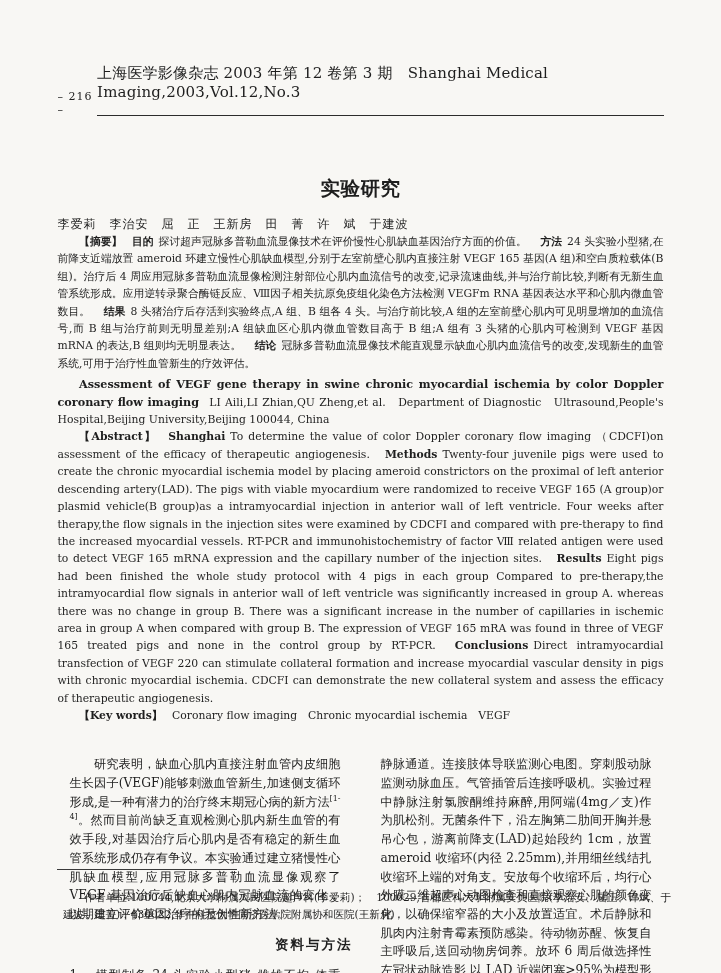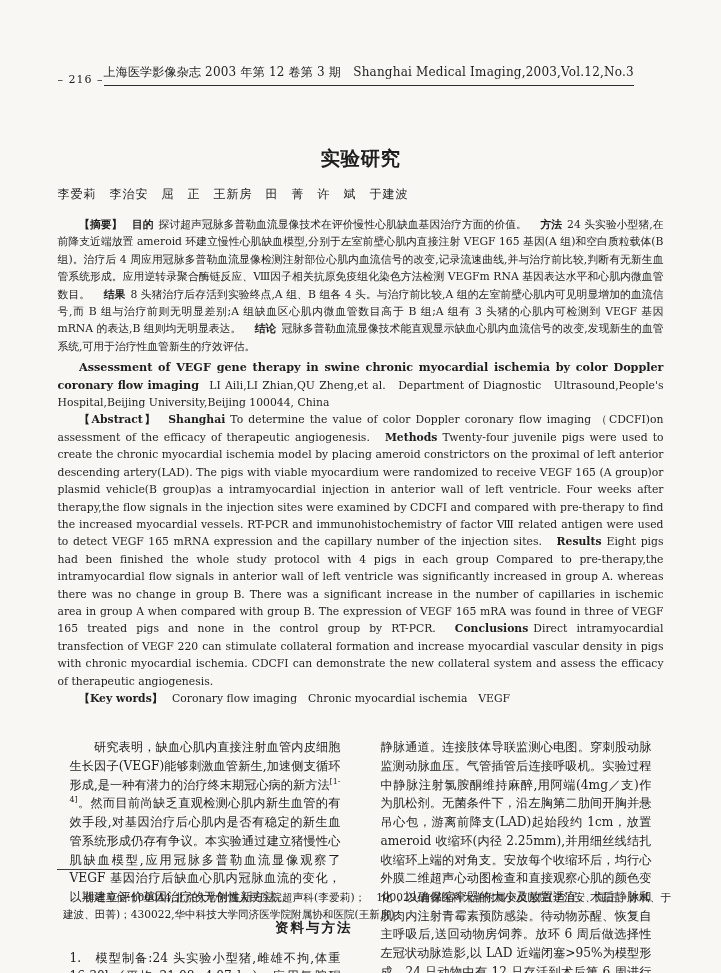--- a/index.html
+++ b/index.html
@@ -5,31 +5,31 @@
   html,body{margin:0;padding:0;background:#dededa;}
   .page{
     width:721px;height:973px;margin:0 auto;position:relative;overflow:hidden;
     background:#f8f7f4;color:#1e1e1e;
     font-family:"DejaVu Serif","Liberation Serif",serif;
   }
   .content{width:606px;margin:0 auto;}
   
   .header{display:flex;justify-content:flex-start;align-items:flex-end;padding-top:64px;}
   .page-num{font-size:11px;letter-spacing:1px;}
-  .journal-line{font-size:12px;border-bottom:1.2px solid #2c2c2c;padding-bottom:4px;letter-spacing:.2px;}
+  .journal-line{font-size:15px;border-bottom:1.2px solid #2c2c2c;padding-bottom:14px;letter-spacing:.2px;}
   
   h1.title{
     margin:26px 0 0 0;text-align:center;font-weight:bold;
     font-size:19.5px;line-height:31px;letter-spacing:.5px;
     font-family:"DejaVu Sans","Liberation Sans",sans-serif;
   }
   .authors{text-align:left;font-size:12px;margin-top:12px;letter-spacing:1px;}
   
   p.abs{font-size:10.8px;line-height:17.4px;text-align:justify;margin:0;text-indent:2em;}
-  p.abs.first{margin-top:13px;}
+  p.abs.first{}
   .b{font-weight:bold;}
   .lbl{font-weight:bold;margin-left:10px;margin-right:5px;}
   .lbl-first{font-weight:bold;margin-left:6px;margin-right:5px;}
   .gap-sm{margin-left:6px;}
   p.en-title{margin-top:4px;}
   p.en-title .b{font-size:11.2px;}
   
   .columns{display:flex;gap:16px;margin-top:19px;}
   .col{width:295px;}
   p.body-p{font-size:12.2px;line-height:18.7px;text-align:justify;margin:12px;}

